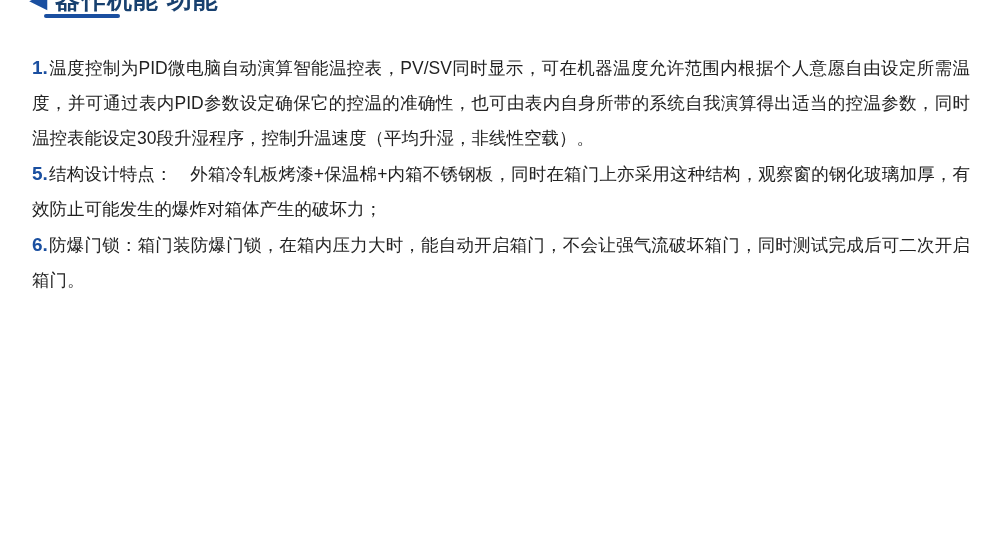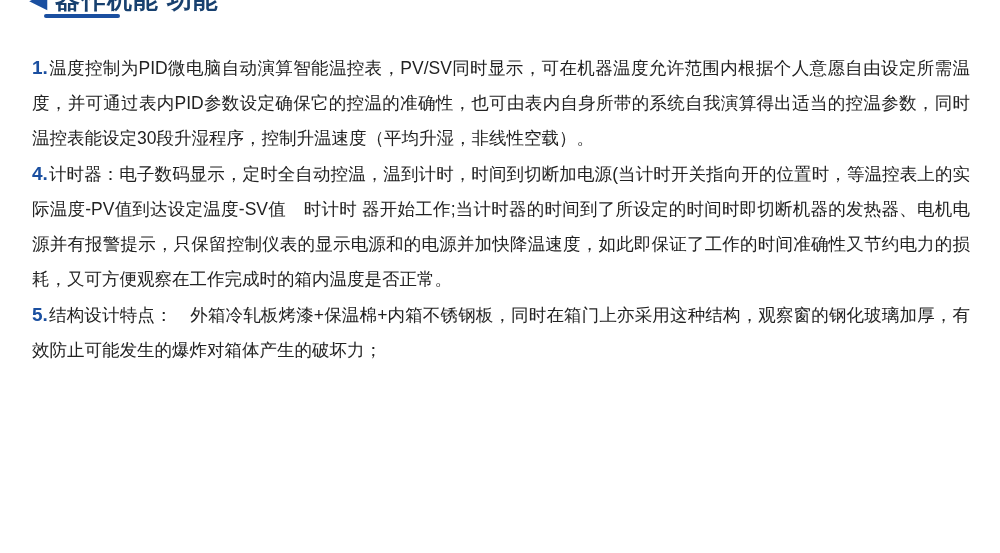--- a/index.html
+++ b/index.html
@@ -94,23 +94,23 @@
   <div class="header-underline"></div>
 
   <div class="content">
 
     <p class="para">
       <span class="num">1.</span><span class="txt">温度控制为PID微电脑自动演算智能温控表，PV/SV同时显示，可在机器温度允许范围内根据个人意愿自由设定所需温度，并可通过表内PID参数设定确保它的控温的准确性，也可由表内自身所带的系统自我演算得出适当的控温参数，同时温控表能设定30段升湿程序，控制升温速度（平均升湿，非线性空载）。</span>
     </p>
 
 
 
-    <p class="para">
-      <span class="num">4.</span><span class="txt">计时器：电子数码显示，定时全自动控温，温到计时，时间到切断加电源(当计时开关指向开的位置时，等温控表上的实际温度-PV值到达设定温度-SV值　时计时 器开始工作;当计时器的时间到了所设定的时间时即切断机器的发热器、电机电源并有报警提示，只保留控制仪表的显示电源和的电源并加快降温速度，如此即保证了工作的时间准确性又节约电力的损耗，又可方便观察在工作完成时的箱内温度是否正常。</span>
-    </p>
 
     <p class="para">
       <span class="num">5.</span><span class="txt">结构设计特点：　外箱冷轧板烤漆+保温棉+内箱不锈钢板，同时在箱门上亦采用这种结构，观察窗的钢化玻璃加厚，有效防止可能发生的爆炸对箱体产生的破坏力；</span>
     </p>
 
+    <p class="para">
+      <span class="num">6.</span><span class="txt">防爆门锁：箱门装防爆门锁，在箱内压力大时，能自动开启箱门，不会让强气流破坏箱门，同时测试完成后可二次开启箱门。</span>
+    </p>
 
   </div>
 </div>
 
 </body></html>

